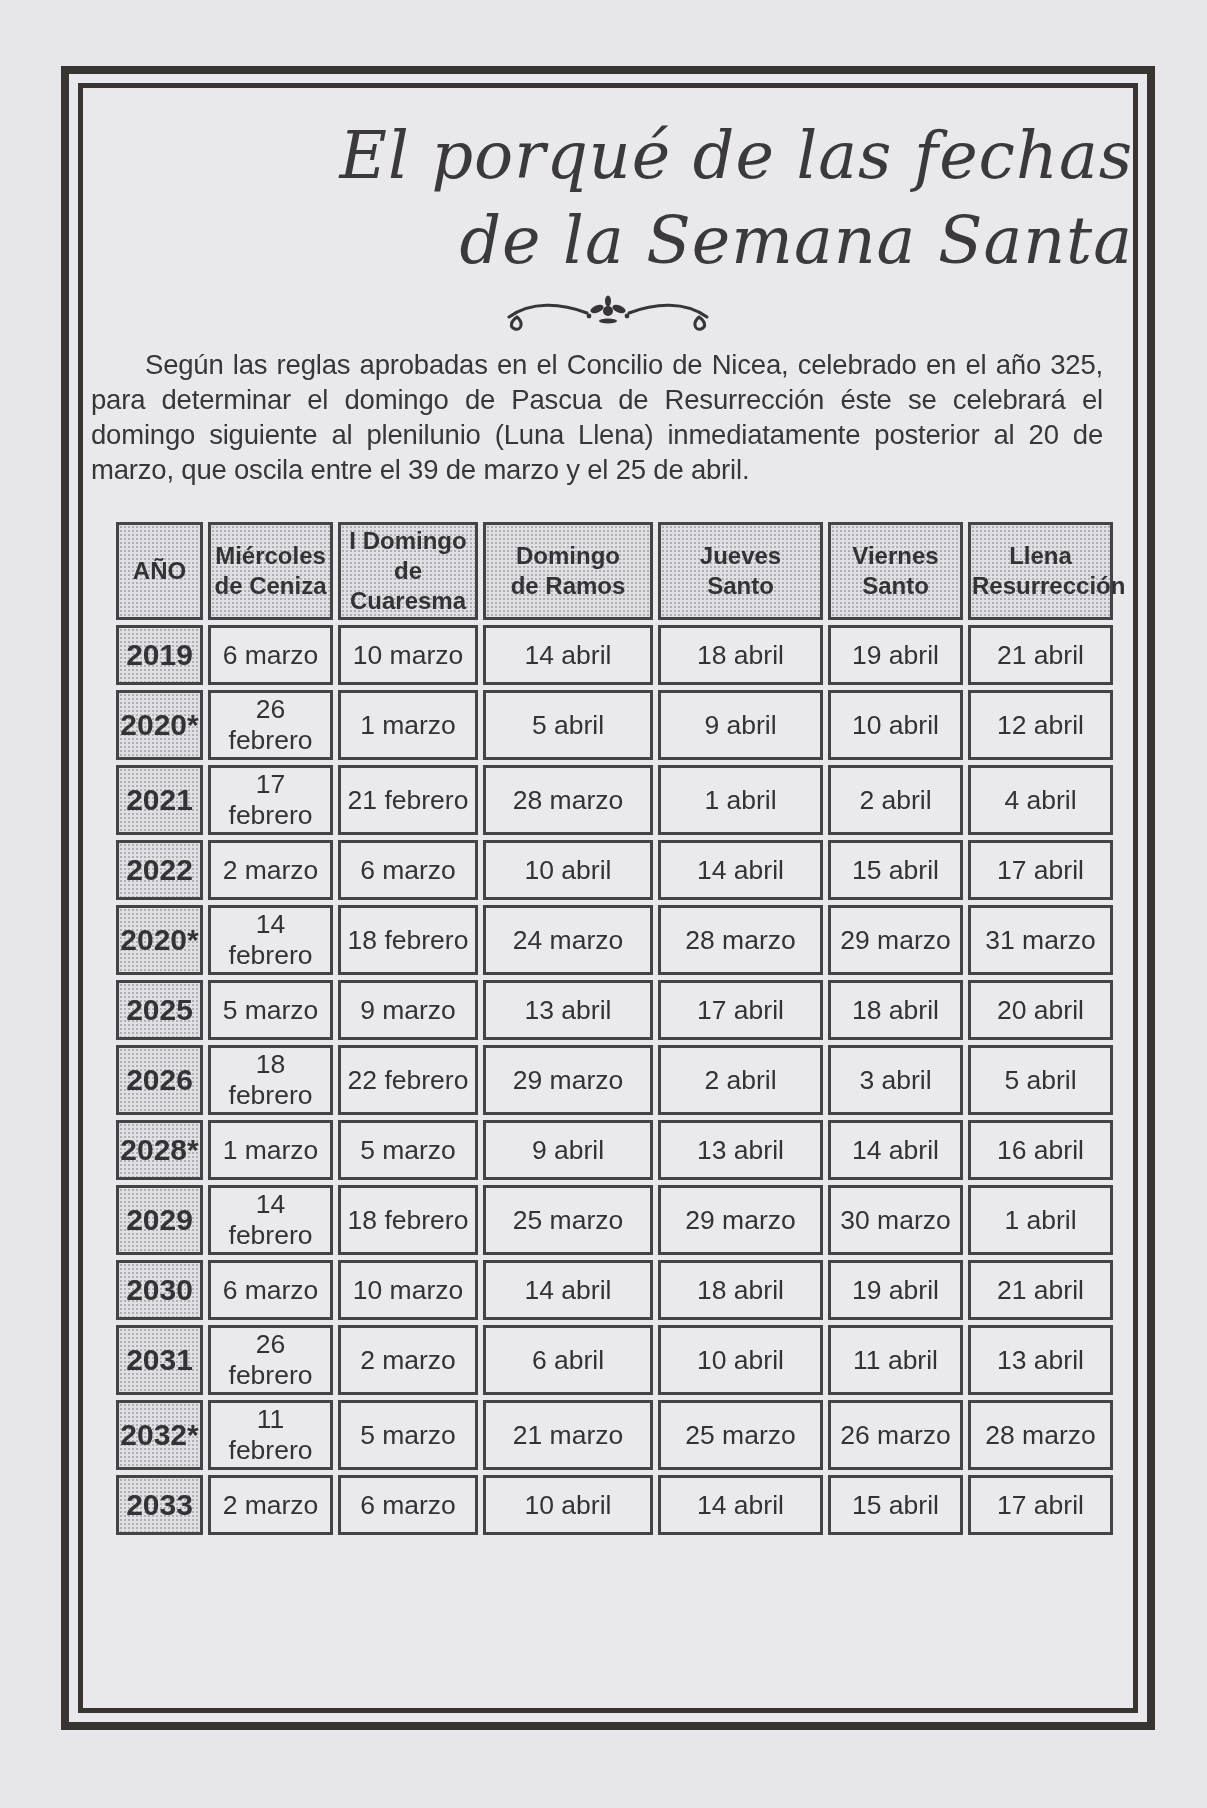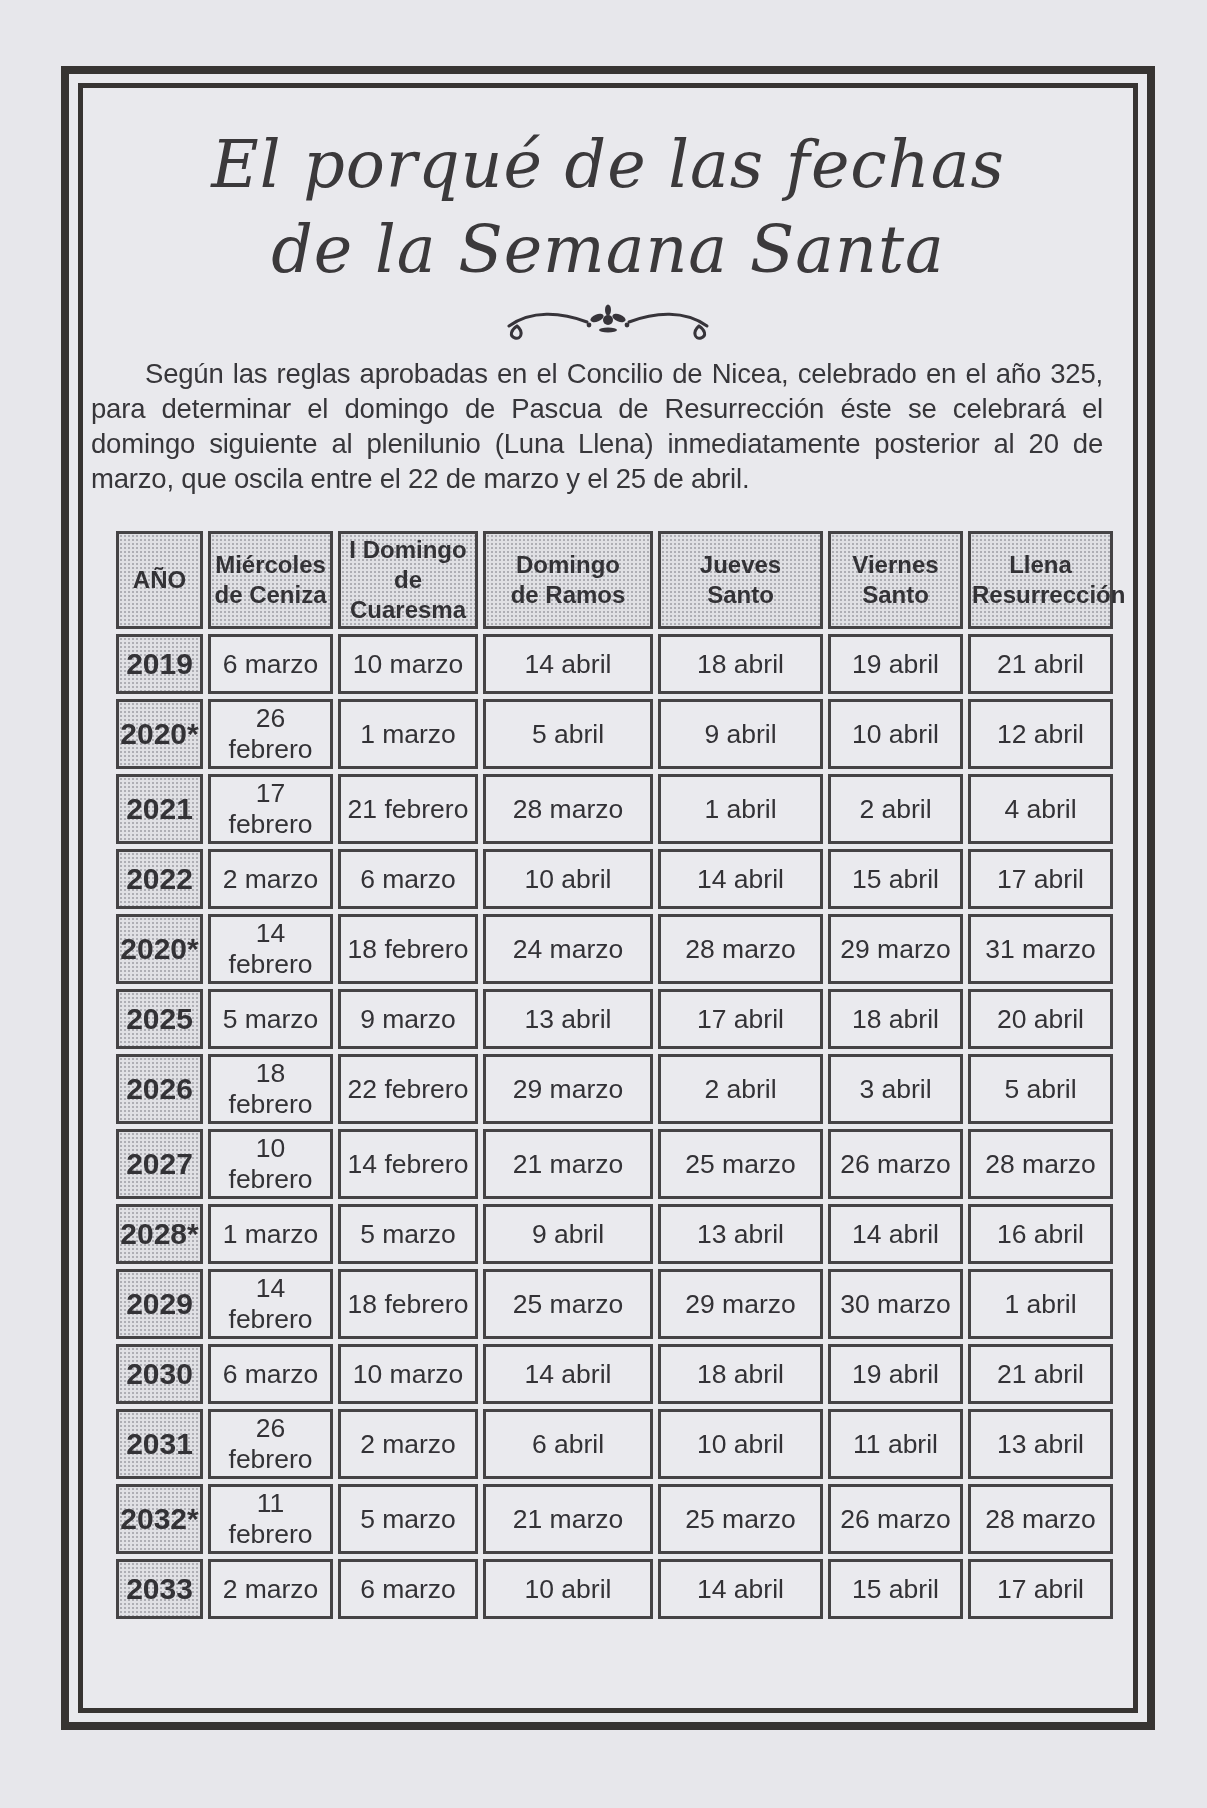--- a/index.html
+++ b/index.html
@@ -31,22 +31,22 @@
     position: absolute;
     inset: 9px;
     border: 5px solid #373432;
   }
   .content {
     position: absolute;
     inset: 0;
     padding-top: 26px;
   }
   .title {
-    margin: 9px;
-    text-align: center;
+    margin: 0;
+    text-align: right;
     font-family: "DejaVu Serif", serif;
     font-style: italic;
     font-weight: normal;
     font-size: 65px;
     line-height: 1.3;
     color: #3b393b;
     letter-spacing: 1px;
   }
   .ornament-wrap {
     text-align: center;
@@ -133,21 +133,21 @@
             <ellipse cx="94" cy="16" rx="7" ry="3.6" transform="rotate(-22 94 16)"></ellipse>
             <ellipse cx="116" cy="16" rx="7" ry="3.6" transform="rotate(22 116 16)"></ellipse>
             <ellipse cx="105" cy="8" rx="3" ry="5.5"></ellipse>
             <circle cx="86" cy="23" r="2.4"></circle>
             <circle cx="124" cy="23" r="2.4"></circle>
             <ellipse cx="105" cy="28" rx="9" ry="2.6"></ellipse>
           </g>
         </svg>
       </div>
 
-      <p class="para">Según las reglas aprobadas en el Concilio de Nicea, celebrado en el año 325, para determinar el domingo de Pascua de Resurrección éste se celebrará el domingo siguiente al plenilunio (Luna Llena) inmediatamente posterior al 20 de marzo, que oscila entre el 22 de marzo y el 25 de abril.</p>
+      <p class="para">Según las reglas aprobadas en el Concilio de Nicea, celebrado en el año 325, para determinar el domingo de Pascua de Resurrección éste se celebrará el domingo siguiente al plenilunio (Luna Llena) inmediatamente posterior al 20 de marzo, que oscila entre el 39 de marzo y el 25 de abril.</p>
 
       <table class="easter">
         <colgroup>
           <col style="width:87px">
             <col style="width:125px">
             <col style="width:140px">
           <col style="width:170px">
             <col style="width:165px">
             <col style="width:135px">
             <col style="width:145px">
@@ -227,29 +227,20 @@
             <tr>
     <td class="year">2026</td>
     <td class="date">18 febrero</td>
     <td class="date">22 febrero</td>
     <td class="date">29 marzo</td>
     <td class="date">2 abril</td>
     <td class="date">3 abril</td>
     <td class="date">5 abril</td>
   </tr>
             <tr>
-    <td class="year">2027</td>
-    <td class="date">10 febrero</td>
-    <td class="date">14 febrero</td>
-    <td class="date">21 marzo</td>
-    <td class="date">25 marzo</td>
-    <td class="date">26 marzo</td>
-    <td class="date">28 marzo</td>
-  </tr>
-            <tr>
     <td class="year">2028*</td>
     <td class="date">1 marzo</td>
     <td class="date">5 marzo</td>
     <td class="date">9 abril</td>
     <td class="date">13 abril</td>
     <td class="date">14 abril</td>
     <td class="date">16 abril</td>
   </tr>
             <tr>
     <td class="year">2029</td>

